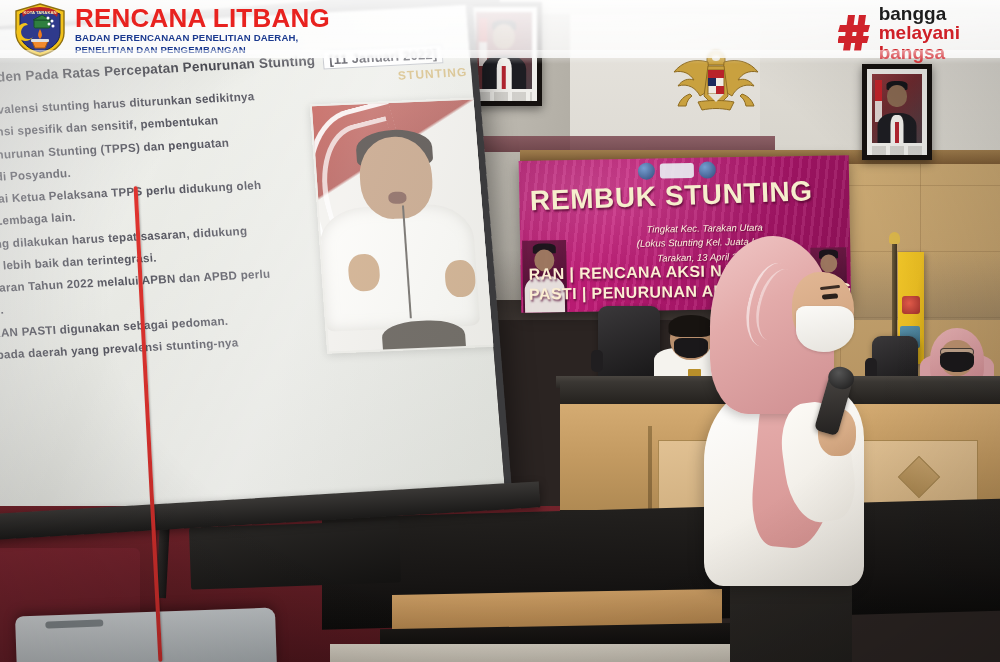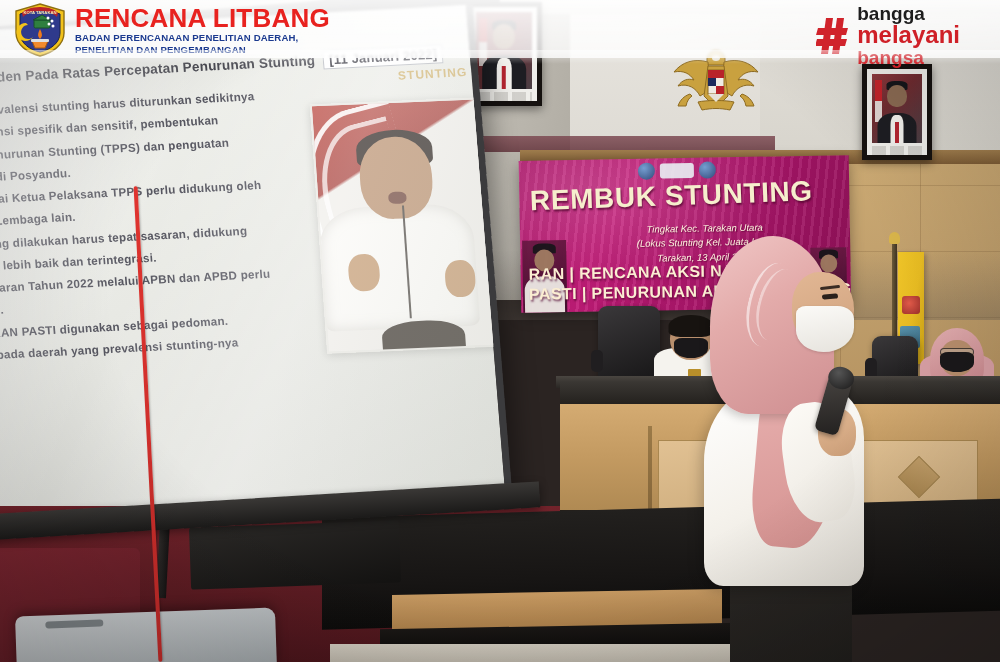--- a/index.html
+++ b/index.html
@@ -292,21 +292,21 @@
   #emblem{position:relative;width:52px;height:54px;flex:none;}
   #brand-text{line-height:1;}
   #brand-title{font-size:26px;font-weight:800;color:#e8221f;letter-spacing:.2px;
     font-family:"Liberation Sans", sans-serif;}
   #brand-sub1,#brand-sub2{font-size:9.6px;font-weight:800;color:#1b3a8f;
     letter-spacing:.15px;margin-top:2px;}
   #brand-right{position:absolute;right:40px;top:4px;display:flex;align-items:center;gap:7px;}
   #hash-icon{width:34px;height:40px;flex:none;}
   #slogan{line-height:1.02;}
   #slogan-1{font-size:19px;font-weight:700;color:#1d1d1d;}
-  #slogan-2{font-size:24px;font-weight:700;color:#cf2027;}
+  #slogan-2{font-size:19px;font-weight:700;color:#cf2027;}
   #slogan-3{font-size:19px;font-weight:700;color:#cf2027;}
   #header-fade{position:absolute;left:0;top:50px;width:1000px;height:14px;
     background:linear-gradient(180deg,rgba(255,255,255,.55),rgba(255,255,255,0));}
   .vignette{position:absolute;inset:0;pointer-events:none;
     background:radial-gradient(ellipse at 50% 45%,rgba(0,0,0,0) 55%,rgba(0,0,0,.22) 100%);}
 </style>
 </head>
 <body>
 
 <div id="stage">

